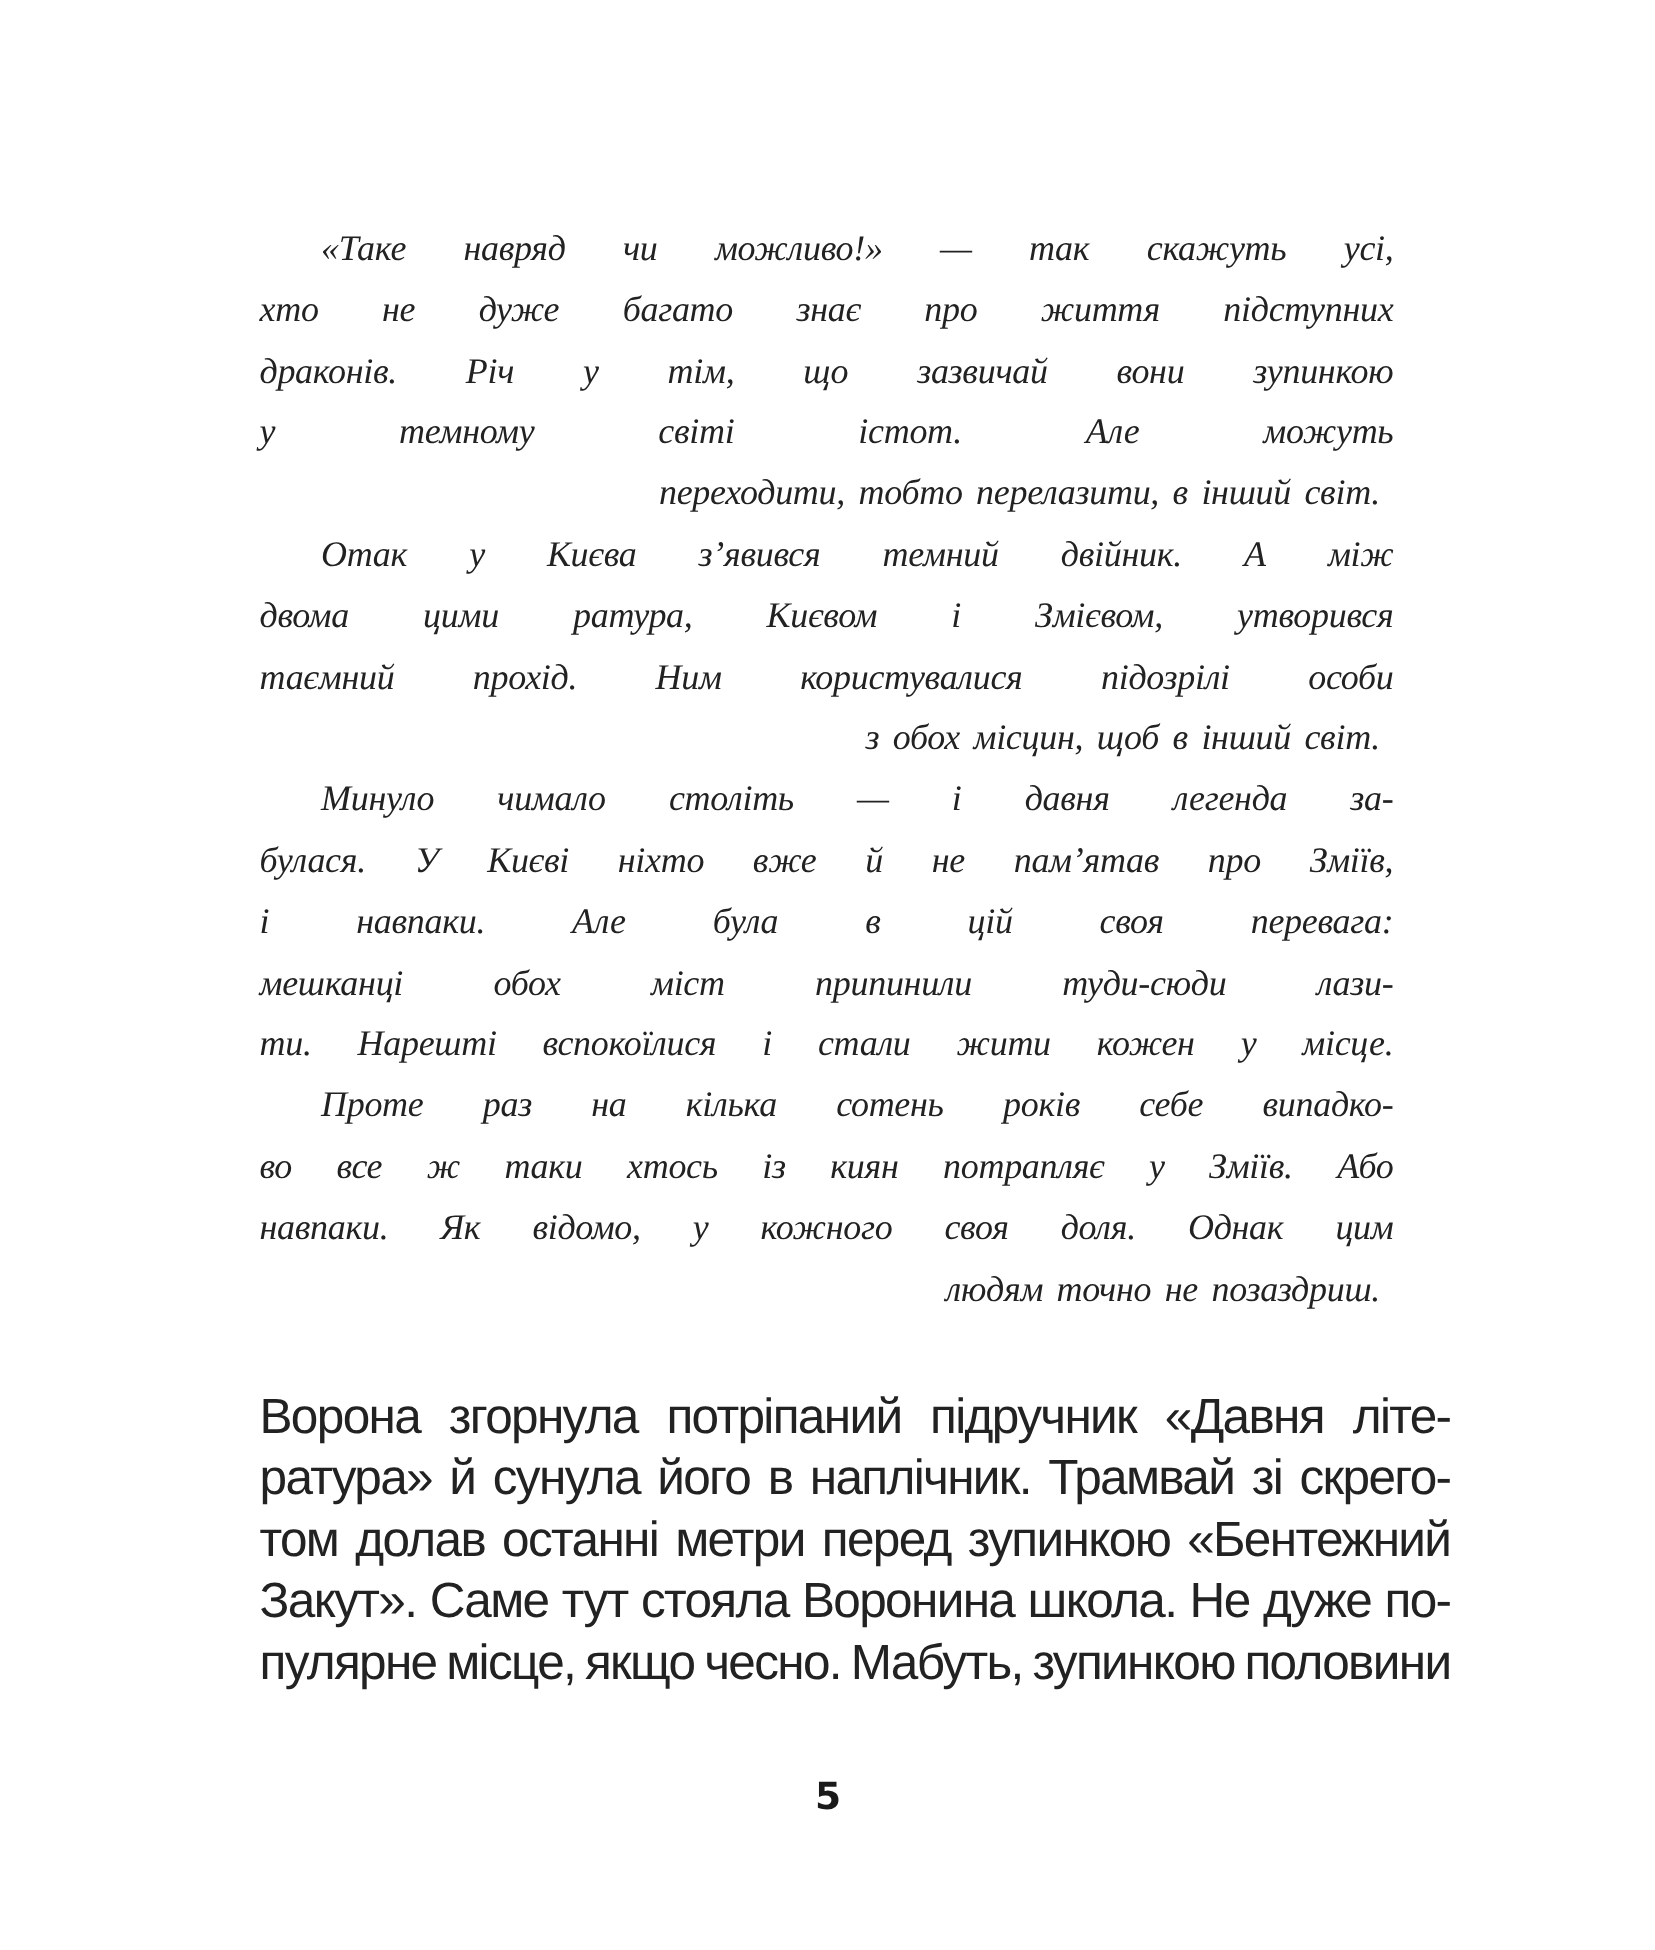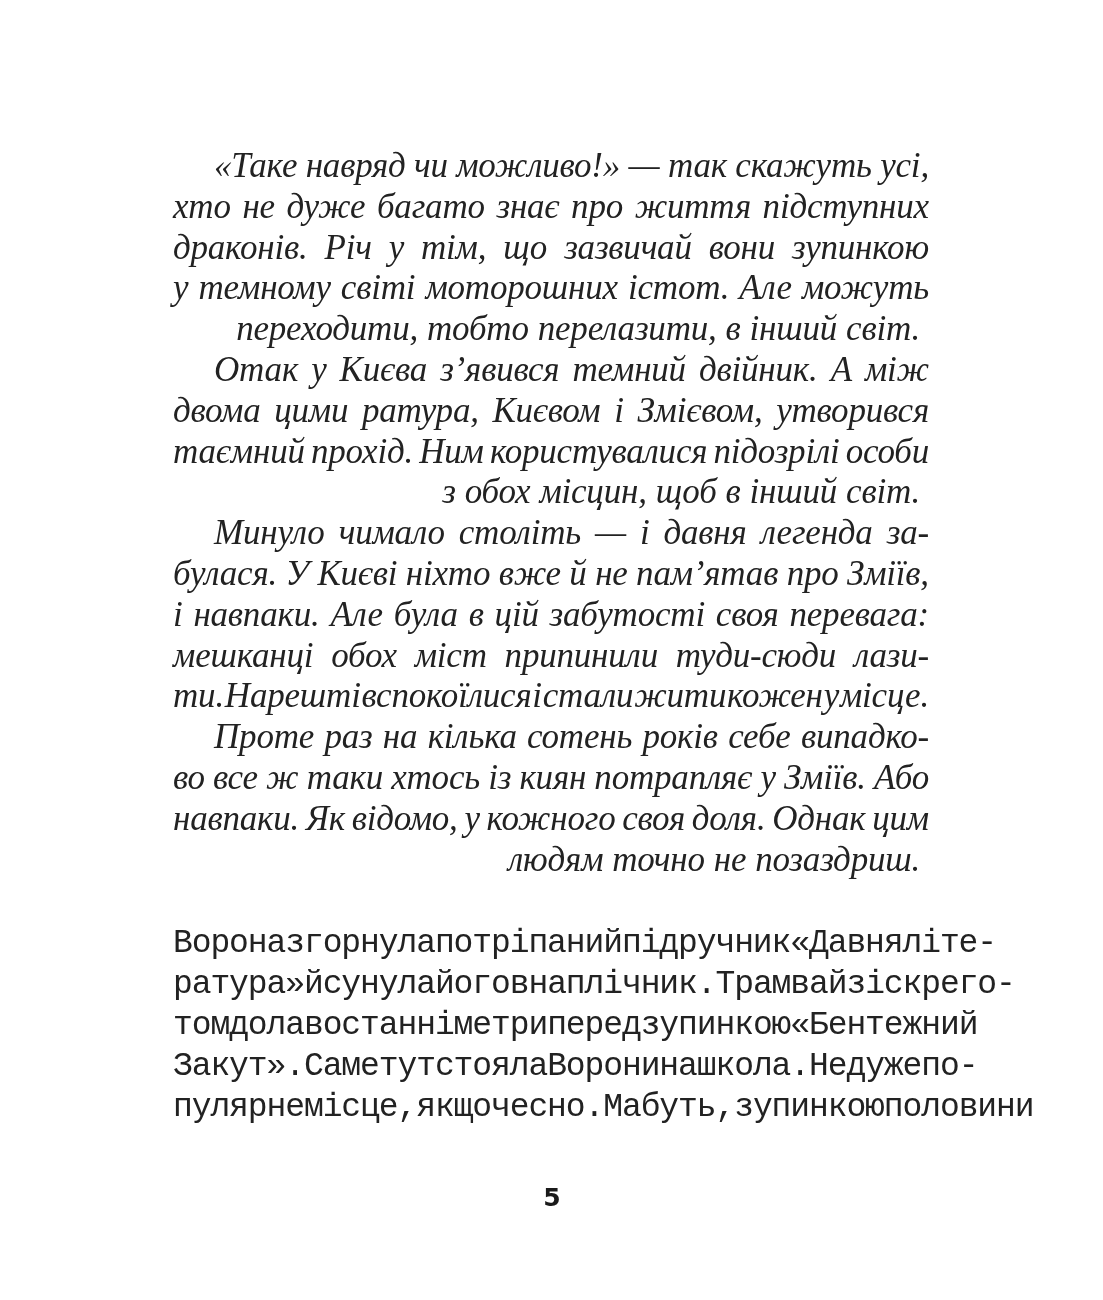--- a/index.html
+++ b/index.html
@@ -23,21 +23,21 @@
     }
     .legend-block {
       position: absolute;
       left: 173px;
       top: 146px;
       width: 756px;
     }
     .legend-line {
       font-family: "Liberation Serif", "DejaVu Serif", serif;
       font-style: italic;
-      font-size: 35px;
+      font-size: 24px;
       line-height: 40.8px;
       height: 40.8px;
       white-space: nowrap;
       letter-spacing: -0.2px;
       color: #222222;
       display: flex;
       justify-content: space-between;
     }
     .legend-line.last {
       justify-content: flex-end;
@@ -51,21 +51,21 @@
     .legend-line.indent {
       padding-left: 41px;
     }
     .prose-block {
       position: absolute;
       left: 173px;
       top: 923px;
       width: 794px;
     }
     .prose-line {
-      font-family: Liberation Mono, monospace;
+      font-family: Liberation Sans, sans-serif;
       font-stretch: condensed;
       font-size: 33px;
       line-height: 41px;
       height: 41px;
       white-space: nowrap;
       letter-spacing: -1.1px;
       color: #222222;
       display: flex;
       justify-content: space-between;
     }
@@ -122,21 +122,20 @@
         <span class="w">тім,</span>
         <span class="w">що</span>
         <span class="w">зазвичай</span>
         <span class="w">вони</span>
         <span class="w">зупинкою</span>
       </div>
     <div class="legend-line">
         <span class="w">у</span>
         <span class="w">темному</span>
         <span class="w">світі</span>
-        <span class="w">моторошних</span>
         <span class="w">істот.</span>
         <span class="w">Але</span>
         <span class="w">можуть</span>
       </div>
     <div class="legend-line last">
         <span class="w">переходити,</span>
         <span class="w">тобто</span>
         <span class="w">перелазити,</span>
         <span class="w">в</span>
         <span class="w">інший</span>
@@ -202,21 +201,20 @@
         <span class="w">про</span>
         <span class="w">Зміїв,</span>
       </div>
     <div class="legend-line">
         <span class="w">і</span>
         <span class="w">навпаки.</span>
         <span class="w">Але</span>
         <span class="w">була</span>
         <span class="w">в</span>
         <span class="w">цій</span>
-        <span class="w">забутості</span>
         <span class="w">своя</span>
         <span class="w">перевага:</span>
       </div>
     <div class="legend-line">
         <span class="w">мешканці</span>
         <span class="w">обох</span>
         <span class="w">міст</span>
         <span class="w">припинили</span>
         <span class="w">туди-сюди</span>
         <span class="w">лази-</span>

